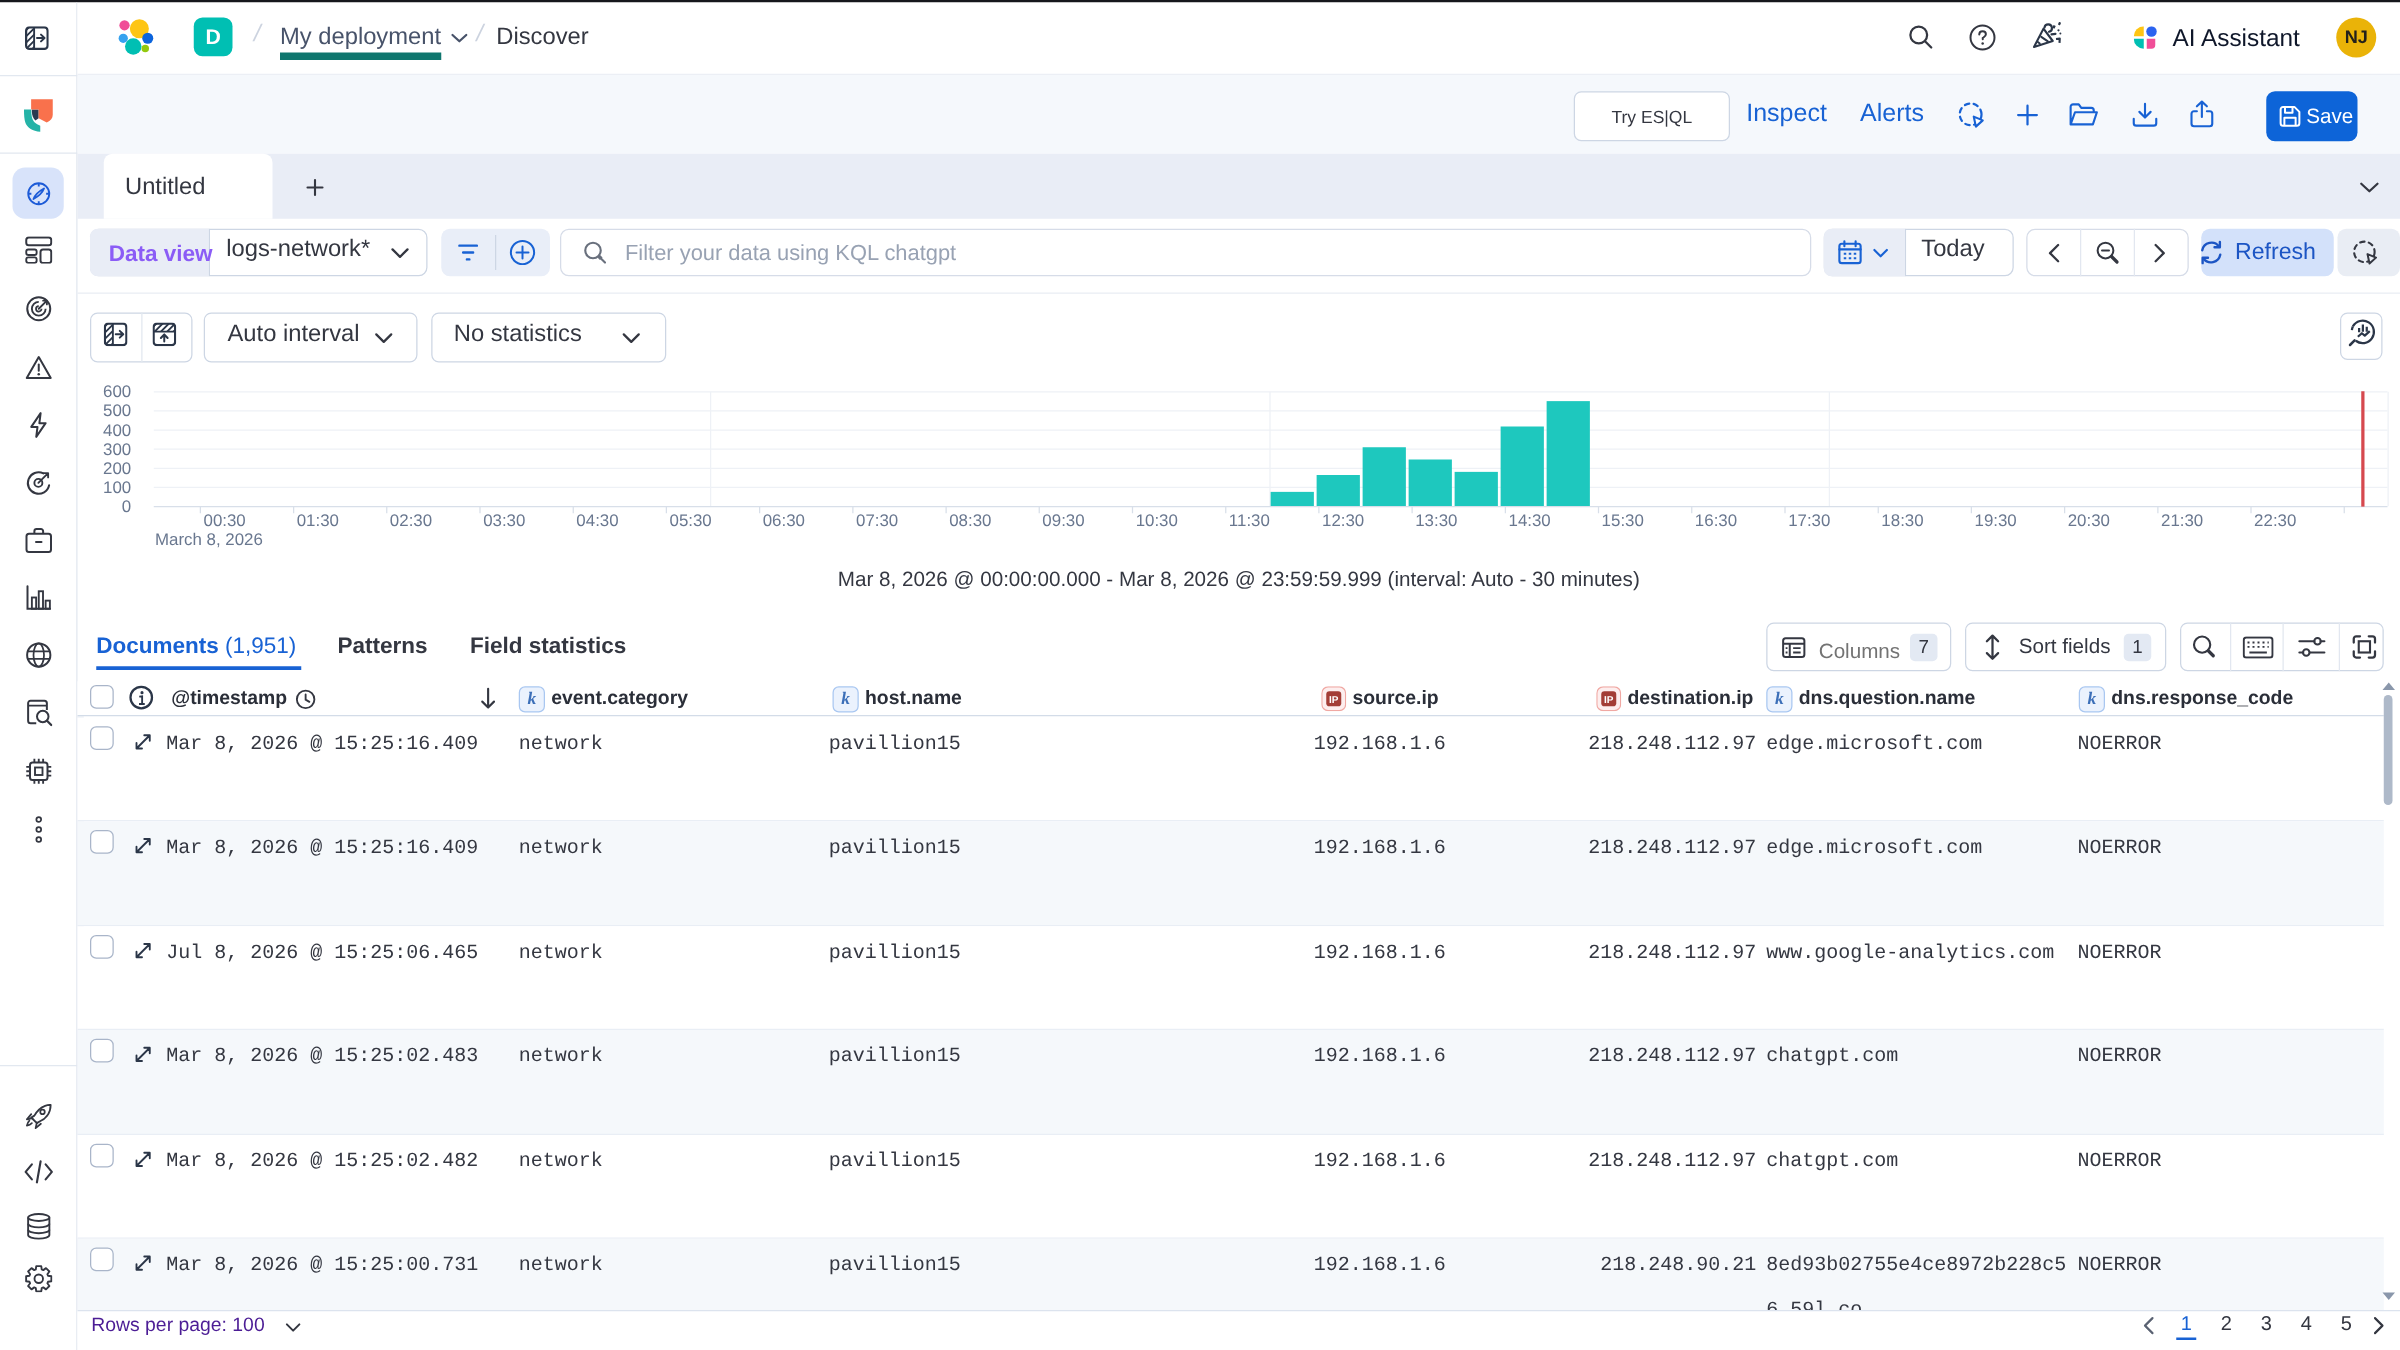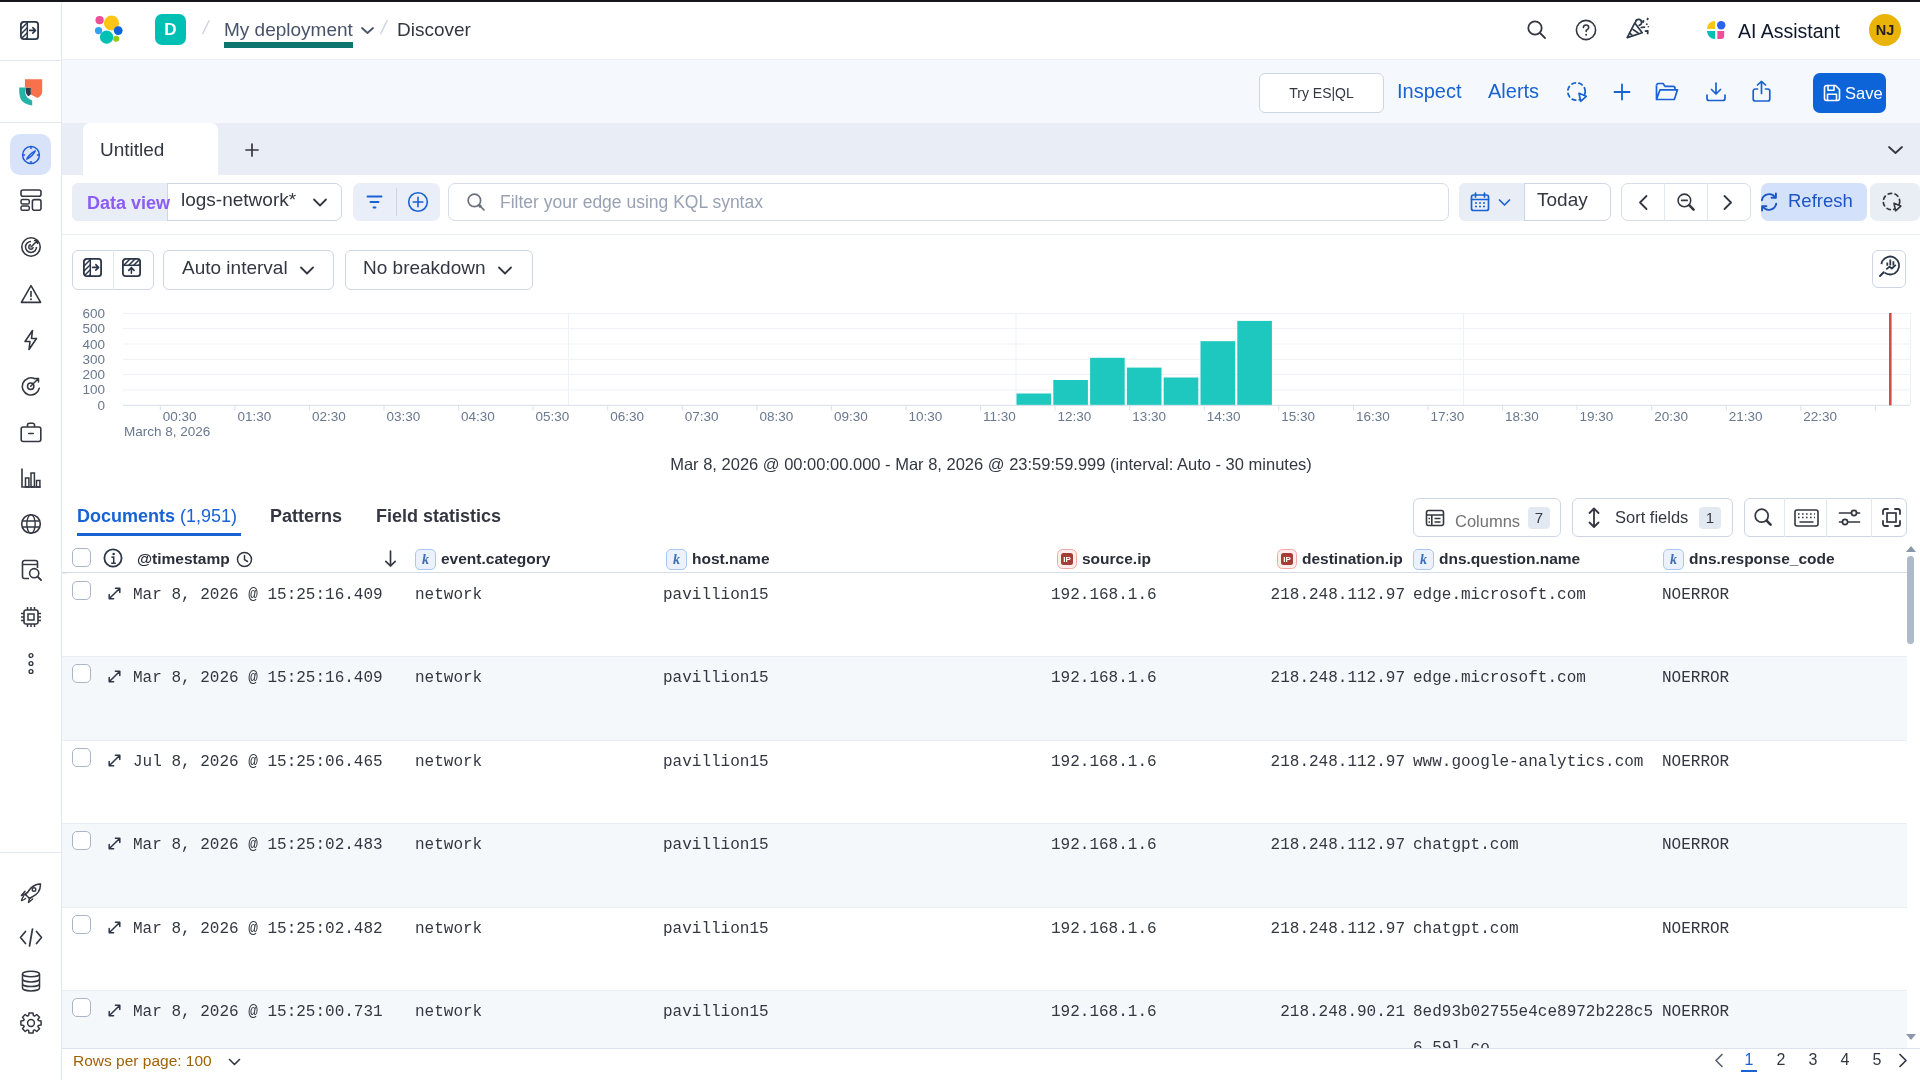--- a/index.html
+++ b/index.html
@@ -255,21 +255,21 @@
       <circle cx="11" cy="11" r="9.3" fill="none" stroke="#1862d4" stroke-width="1.6"></circle>
       <path d="M11 6.2v9.6M6.2 11h9.6" stroke="#1862d4" stroke-width="1.6" stroke-linecap="round"></path>
     </svg>
 
   <div class="b" style="left:448px;top:183px;width:1001px;height:38px;border:1px solid #d6dce8;border-radius:7px;background:#fff"></div>
   <svg class="b" style="left:466px;top:192px" width="20" height="20" viewBox="0 0 20 20">
       <circle cx="8.4" cy="8.4" r="6.2" fill="none" stroke="#69707d" stroke-width="1.7"></circle>
       <path d="M13 13l5 5" stroke="#69707d" stroke-width="1.7" stroke-linecap="round"></path>
       <path d="M13.2 13.2l1.8 1.8" stroke="#69707d" stroke-width="3"></path>
     </svg>
-  <div class="b" style="left:500px;top:192px;font-size:17.5px;color:#98a2b3">Filter your edge using KQL syntax</div>
+  <div class="b" style="left:500px;top:192px;font-size:17.5px;color:#98a2b3">Filter your data using KQL chatgpt</div>
 
   <div class="b" style="left:1459px;top:183px;width:152px;height:38px;border:1px solid #cdd6e4;border-radius:7px;background:#fff"></div>
   <div class="b" style="left:1459px;top:183px;width:66px;height:38px;background:#e9edf6;border-radius:6px 0 0 6px;border-right:1px solid #cdd6e4"></div>
   <svg class="b" style="left:1470px;top:192px" width="20" height="20" viewBox="0 0 20 20">
       <rect x="1.5" y="3" width="17" height="15.5" rx="2" fill="none" stroke="#1862d4" stroke-width="1.7"></rect>
       <path d="M5.5 1v4M14.5 1v4M1.5 7.5h17" stroke="#1862d4" stroke-width="1.7" stroke-linecap="round"></path>
       <path d="M5 11h2M9 11h2M13 11h2M5 14.5h2M9 14.5h2M13 14.5h2" stroke="#1862d4" stroke-width="1.6"></path>
     </svg>
   <svg class="b" style="left:1498px;top:198px" width="13" height="10" viewBox="0 0 13 10">
       <path d="M1.5 2l5 5 5-5" stroke="#1862d4" stroke-width="1.7" fill="none" stroke-linecap="round" stroke-linejoin="round"></path>
@@ -339,21 +339,21 @@
     <path d="M9.4 15.2V9.6M6.7 12.4l2.7-2.8 2.7 2.8" fill="none" stroke="#2b3648" stroke-width="1.6" stroke-linecap="round" stroke-linejoin="round"></path>
   </svg>
 
   <div class="b btn" style="left:163px;top:250px;width:171px;height:40px"></div>
   <div class="b" style="left:182px;top:257px;font-size:19px;color:#343741">Auto interval</div>
   <svg class="b" style="left:299px;top:265px" width="16" height="12" viewBox="0 0 16 12">
       <path d="M2 2.5l6 6 6-6" stroke="#343741" stroke-width="1.8" fill="none" stroke-linecap="round" stroke-linejoin="round"></path>
     </svg>
 
   <div class="b btn" style="left:345px;top:250px;width:188px;height:40px"></div>
-  <div class="b" style="left:363px;top:257px;font-size:19px;color:#343741">No breakdown</div>
+  <div class="b" style="left:363px;top:257px;font-size:19px;color:#343741">No statistics</div>
   <svg class="b" style="left:497px;top:265px" width="16" height="12" viewBox="0 0 16 12">
       <path d="M2 2.5l6 6 6-6" stroke="#343741" stroke-width="1.8" fill="none" stroke-linecap="round" stroke-linejoin="round"></path>
     </svg>
 
   <div class="b btn" style="left:1872px;top:250px;width:34px;height:38px"></div>
   <svg class="b" style="left:1877px;top:252px" width="26" height="28" viewBox="0 0 26 28">
     <path d="M5.3 9.1a9 9 0 1 1 2.3 11.5" fill="none" stroke="#2b3648" stroke-width="1.8"></path>
     <path d="M5.3 9.2a9 9 0 0 0-.8 4.5" fill="none" stroke="#2b3648" stroke-width="1.8" stroke-dasharray="3 2.6"></path>
     <path d="M6.7 20.3L3 24" stroke="#2b3648" stroke-width="2" stroke-linecap="round"></path>
     <path d="M10.3 13.8v-3.4M13.3 13.4V7.6M16.4 13.4V9.3" stroke="#2b3648" stroke-width="1.8"></path>
@@ -617,21 +617,21 @@
 </div>
 <style>
 .cb{width:19px;height:19px;border:1.4px solid #a9b5c9;border-radius:5px;background:#fff}
 .hdr{font-size:15.5px;font-weight:bold;color:#2a2e38}
 .kb{width:21px;height:21px;border:1px solid #a9c7f1;background:#ebf2fd;color:#3c6fb8;border-radius:5px;font-style:italic;font-weight:bold;font-size:14px;text-align:center;line-height:20px;font-family:"Liberation Serif",serif}
 .rowtx{font-family:"Liberation Mono",monospace;font-size:16px;color:#343741;white-space:pre}
 </style>
 
 <div id="footer">
   <div class="b" style="left:62px;top:1048px;width:1858px;height:32px;background:#fff;border-top:1px solid #dce3ee"></div>
-  <div class="b" style="left:73px;top:1052px;font-size:15.5px;color:#a16207">Rows per page: 100</div>
+  <div class="b" style="left:73px;top:1052px;font-size:15.5px;color:#4c1d95">Rows per page: 100</div>
   <svg class="b" style="left:228px;top:1058px" width="13" height="9" viewBox="0 0 13 9">
       <path d="M1.5 1.5l5 5 5-5" stroke="#343741" stroke-width="1.6" fill="none" stroke-linecap="round" stroke-linejoin="round"></path>
     </svg>
   <svg class="b" style="left:1714px;top:1053px" width="10" height="15" viewBox="0 0 10 15">
       <path d="M8 1.5L2 7.5l6 6" stroke="#5a6272" stroke-width="1.7" fill="none" stroke-linecap="round" stroke-linejoin="round"></path>
     </svg>
   <div class="b" style="left:1741px;top:1051px;width:16px;text-align:center;font-size:16px;font-weight:500;color:#1862d4;border-bottom:2px solid #1862d4;padding-bottom:1px">1</div>
   <div class="b" style="left:1773px;top:1051px;width:16px;text-align:center;font-size:16px;color:#343741">2</div>
   <div class="b" style="left:1805px;top:1051px;width:16px;text-align:center;font-size:16px;color:#343741">3</div>
   <div class="b" style="left:1837px;top:1051px;width:16px;text-align:center;font-size:16px;color:#343741">4</div>

